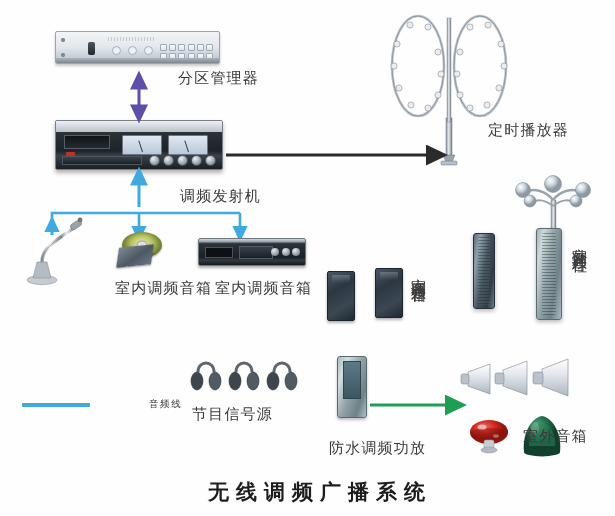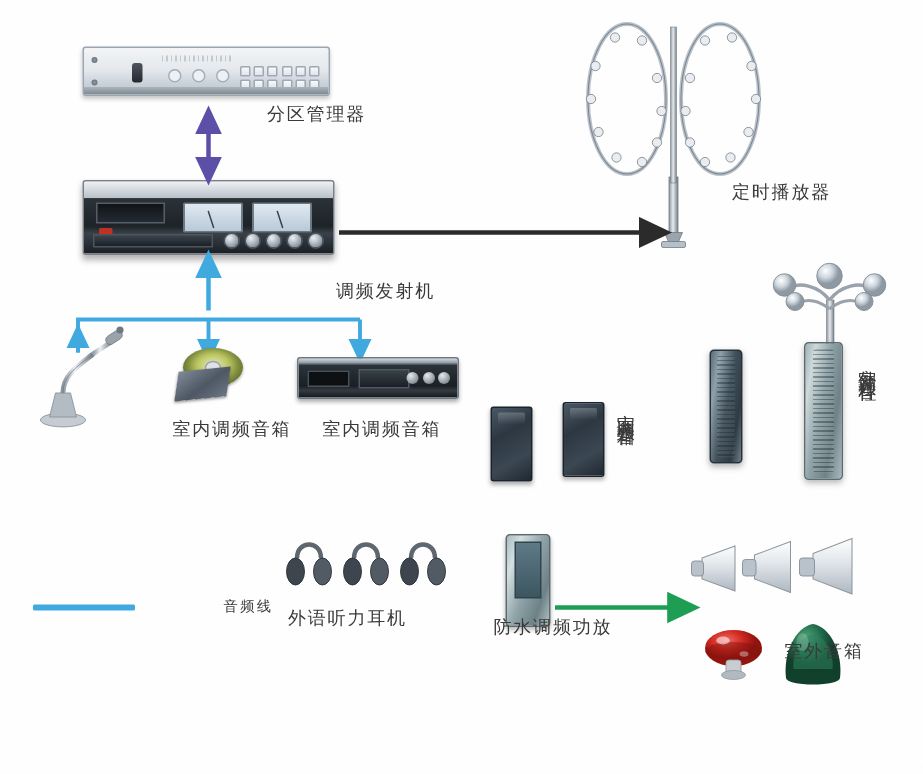--- a/index.html
+++ b/index.html
@@ -17,21 +17,21 @@
   #diagram {
     position: relative;
     width: 615px;
     height: 516px;
     background: #fefefe;
   }
 
   
   .label {
     position: absolute;
-    font-size: 12px;
+    font-size: 15px;
     color: #3a3a3a;
     letter-spacing: 1.2px;
     white-space: nowrap;
     font-family: Liberation Serif, serif;
     line-height: 1.1;
   }
   .label.vert {
     writing-mode: vertical-rl;
     text-orientation: upright;
     letter-spacing: 2px;
@@ -283,21 +283,21 @@
     <div class="vu" style="left:112px;"></div>
     <div class="lowbar"></div>
     <div class="knobrow">
       <div class="kb"></div>
       <div class="kb"></div>
       <div class="kb"></div>
       <div class="kb"></div>
       <div class="kb"></div>
     </div>
   </div>
-  <div class="label" style="left:180px; top:188px;margin-left:44px;">调频发射机</div>
+  <div class="label" style="left:180px; top:188px;">调频发射机</div>
 
   <svg class="ov" viewBox="0 0 615 516">
     <defs>
       <marker id="arrBlue" markerWidth="7" markerHeight="7" refX="3.2" refY="3" orient="auto">
         <path d="M0,0 L6.4,3 L0,6 Z" fill="#3FA9E0"></path>
       </marker>
       <marker id="arrBlueRev" markerWidth="7" markerHeight="7" refX="3.2" refY="3" orient="auto-start-reverse">
         <path d="M0,0 L6.4,3 L0,6 Z" fill="#3FA9E0"></path>
       </marker>
       <marker id="arrPurple" markerWidth="7" markerHeight="7" refX="3.2" refY="3" orient="auto">
@@ -499,30 +499,31 @@
   <div class="label vert" style="left:410px; top:266px;">室内调频音箱</div>
 
   <div class="column dark" style="left:473px; top:233px; width:22px; height:76px;">
     <div class="grille"></div>
   </div>
   <div class="column" style="left:536px; top:228px; width:26px; height:92px;">
     <div class="grille"></div>
   </div>
   <div class="label vert" style="left:571px; top:236px;">室外调频音柱</div>
 
-  <div class="label" style="left:192px; top:406px;">外语听力耳机</div>
+  <div class="label" style="left:192px; top:406px;">节目信号源</div>
 
   <div class="wpamp">
     <div class="face"></div>
   </div>
-  <div class="label" style="left:329px; top:412px;">防水调频功放</div>
+  <div class="label" style="left:329px; top:440px;">防水调频功放</div>
 
   <div class="label" style="left:523px; top:428px;">室外音箱</div>
 
   <div class="legend">
     <div class="legend-row">
       <div class="legend-swatch" style="background:#3FA9E0;"></div>
       <div class="legend-text">音频线</div>
     </div>
   </div>
 
+  <div class="title" style="left:208px; top:478px;">无线调频广播系统</div>
 
 </div>
 
 </body></html>

